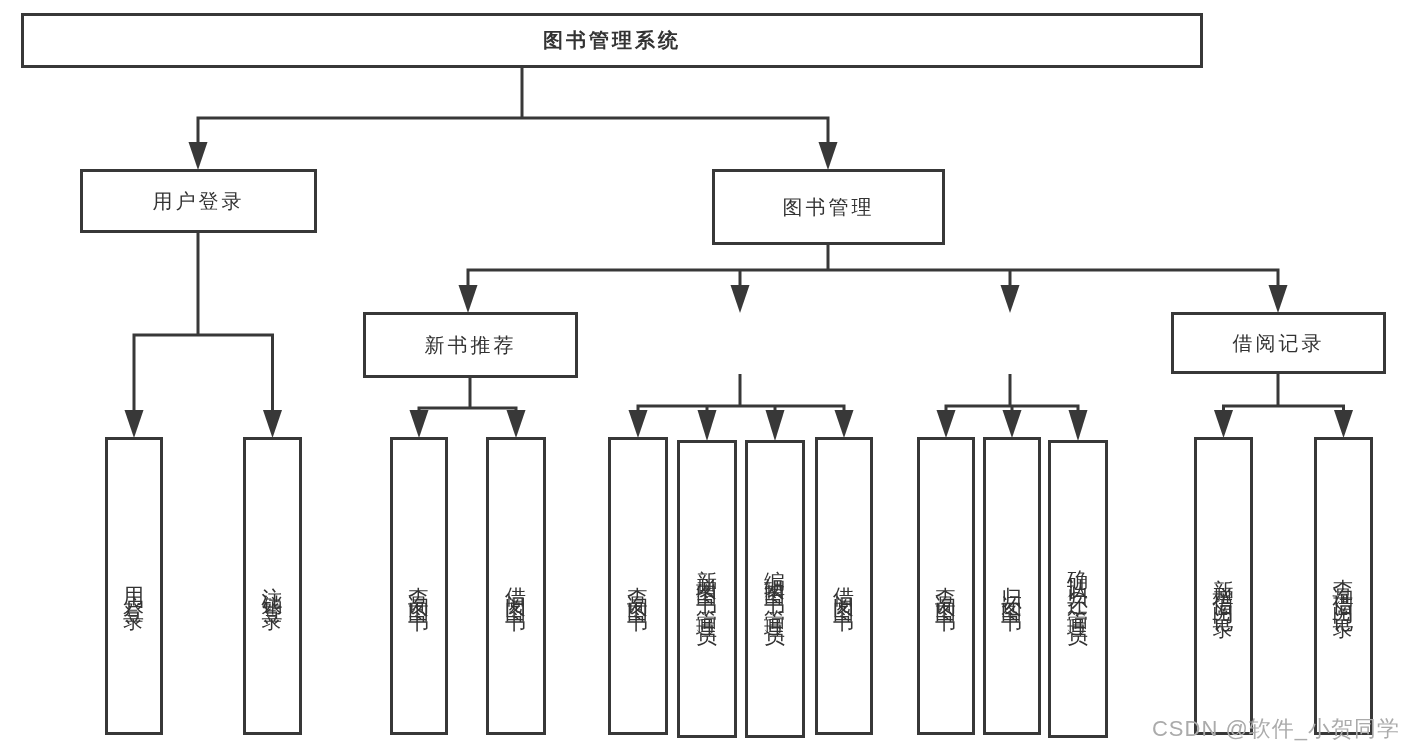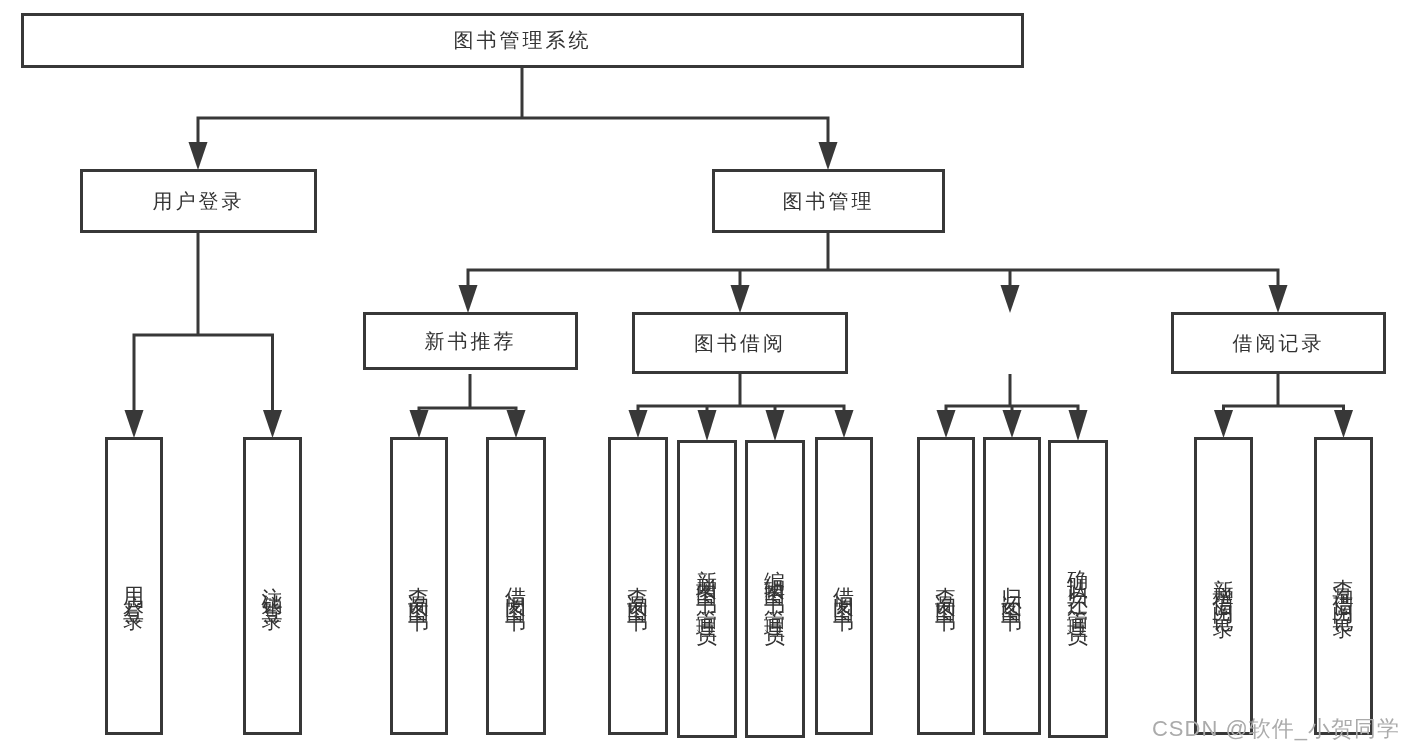--- a/index.html
+++ b/index.html
@@ -79,36 +79,33 @@
       <polygon points="765.5,410 784.5,410 775,441"></polygon>
       <polygon points="834.5,410 853.5,410 844,438"></polygon>
       <polygon points="936.5,410 955.5,410 946,438"></polygon>
       <polygon points="1002.5,410 1021.5,410 1012,438"></polygon>
       <polygon points="1068.5,410 1087.5,410 1078,441"></polygon>
       <polygon points="1214,410 1233,410 1223.5,438"></polygon>
       <polygon points="1334,410 1353,410 1343.5,438"></polygon>
     </g>
   </svg>
 
-  <div class="node" style="left:21px;top:13px;width:1003px;height:55px;">
+  <div class="node" style="left:21px;top:13px;width:1182px;height:55px;font-weight:bold;">
     <span>图书管理系统</span>
   </div>
 
   <div class="node" style="left:80px;top:169px;width:237px;height:64px;">
     <span>用户登录</span>
   </div>
-  <div class="node" style="left:712px;top:169px;width:233px;height:64px;">
+  <div class="node" style="left:712px;top:169px;width:233px;height:76px;">
     <span>图书管理</span>
   </div>
 
-  <div class="node" style="left:363px;top:312px;width:215px;height:58px;">
+  <div class="node" style="left:363px;top:312px;width:215px;height:66px;">
     <span>新书推荐</span>
-  </div>
-  <div class="node" style="left:632px;top:312px;width:216px;height:62px;">
-    <span>图书借阅</span>
   </div>
   <div class="node" style="left:1171px;top:312px;width:215px;height:62px;">
     <span>借阅记录</span>
   </div>
 
   <div class="node v" style="left:105px;top:437px;width:58px;height:298px;">
     <span>用户登录</span>
   </div>
   <div class="node v" style="left:243px;top:437px;width:59px;height:298px;">
     <span>注销登录</span>

